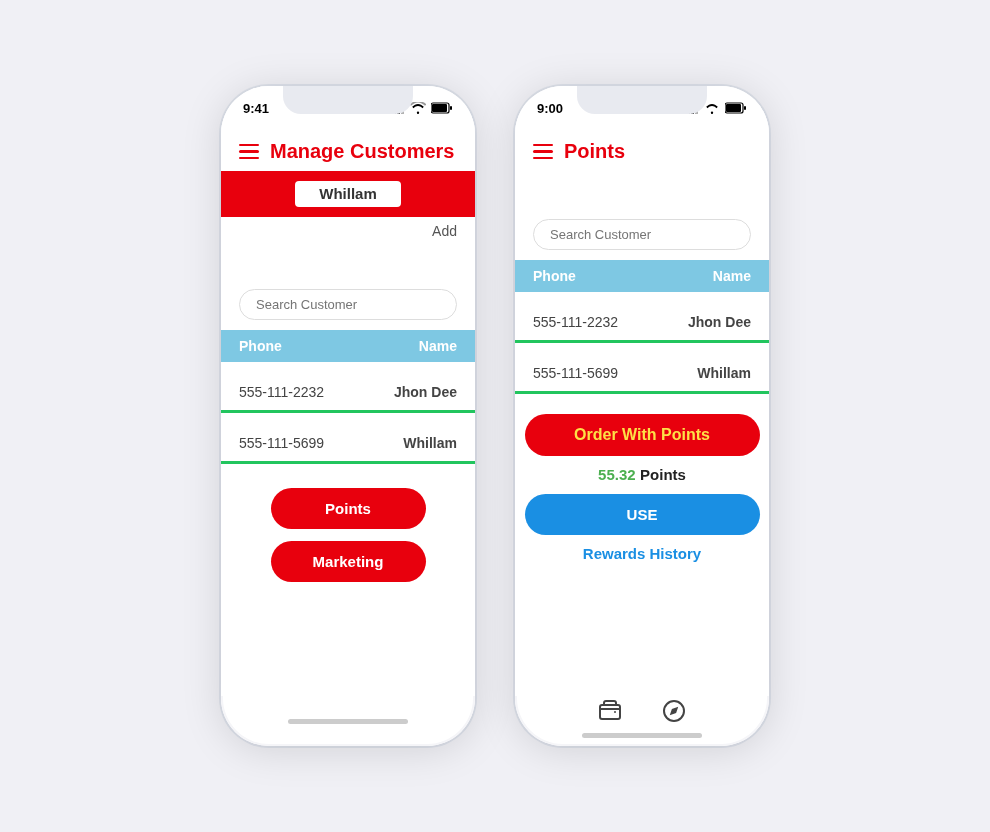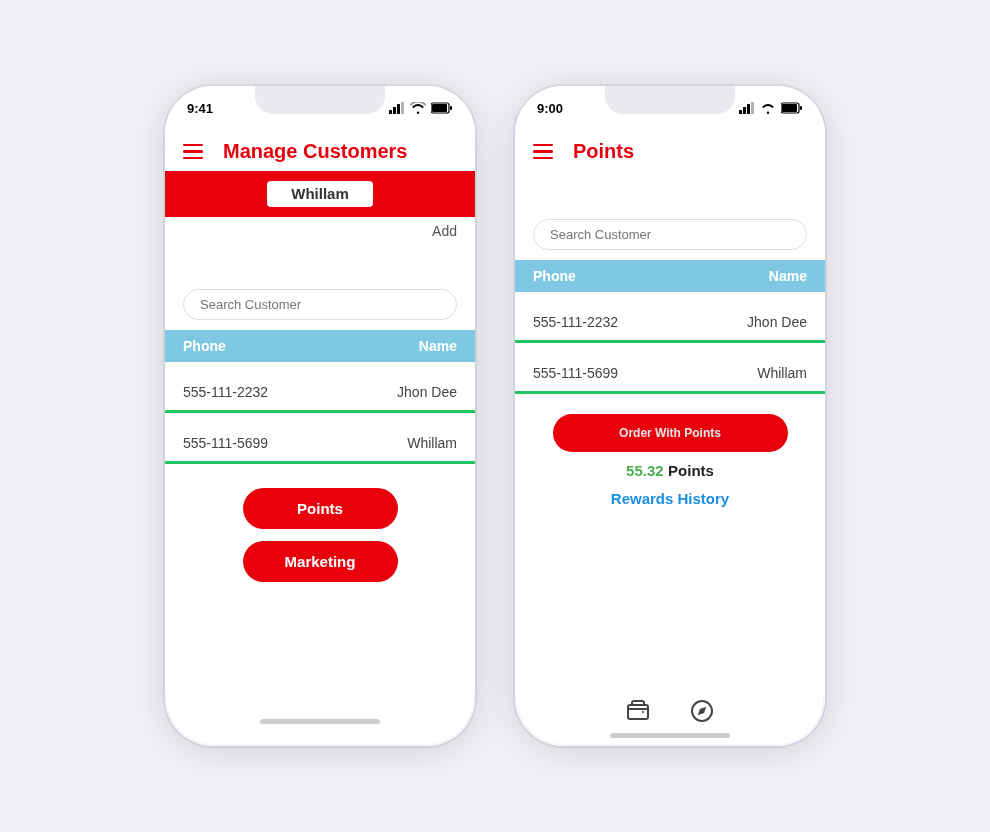--- a/index.html
+++ b/index.html
@@ -18,21 +18,21 @@
       display: flex;
       gap: 40px;
       align-items: center;
       justify-content: center;
       width: 100%;
       height: 100%;
     }
 
     
     .phone {
-      width: 310px;
+      width: 254px;
       height: 660px;
       background: #fff;
       border-radius: 48px;
       box-shadow: 0 4px 40px rgba(0,0,0,0.13), 0 0 0 2px #dde1ea, inset 0 0 0 2px #f5f5f8;
       position: relative;
       display: flex;
       flex-direction: column;
       overflow: hidden;
       padding: 0;
     }
@@ -81,21 +81,21 @@
       overflow: hidden;
       display: flex;
       flex-direction: column;
       background: #fff;
     }
 
     .phone-header {
       display: flex;
       align-items: center;
       padding: 10px 18px 8px 18px;
-      gap: 20px;
+      gap: 11px;
     }
 
     .hamburger-icon {
       display: flex;
       flex-direction: column;
       gap: 4px;
       cursor: pointer;
     }
 
     .hamburger-icon span {
@@ -179,21 +179,21 @@
       border-bottom: 3px solid #22c55e;
       margin-top: 12px;
     }
 
     .table-cell {
       font-size: 14px;
       color: #444;
     }
 
     .table-cell.phone-cell { flex: 1; }
-    .table-cell.name-cell { flex: 1; text-align: right; }
+    .table-cell.name-cell { flex: 1; text-align: right; font-weight: bold; }
 
     .btn-group {
       display: flex;
       flex-direction: column;
       align-items: center;
       gap: 12px;
       padding: 24px 18px;
     }
 
     .btn-red {
@@ -238,26 +238,26 @@
       border-radius: 24px;
       padding: 12px 0;
       width: 235px;
       font-size: 15px;
       font-weight: 600;
       cursor: pointer;
     }
 
     .btn-red-wide {
       background: #e8000d;
-      color: #e5e5e5;
+      color: #fde047;
       border: none;
       border-radius: 24px;
       padding: 12px 0;
       width: 235px;
-      font-size: 12px;
+      font-size: 16px;
       font-weight: 600;
       cursor: pointer;
     }
 
     .rewards-history-link {
       font-size: 15px;
       font-weight: 700;
       color: #1a8fe3;
       cursor: pointer;
       text-align: center;
@@ -427,20 +427,21 @@
           <span class="table-cell name-cell">Whillam</span>
         </div>
       </div>
 
       <div class="points-area">
         <button class="btn-red-wide">Order With Points</button>
         <div>
           <span class="points-value">55.32</span>
           <span class="points-label">Points</span>
         </div>
+        <button class="btn-use">USE</button>
         <span class="rewards-history-link">Rewards History</span>
       </div>
     </div>
 
     <div class="phone-bottom-bar" style="flex-direction: column; gap: 0;">
       <div class="bottom-nav">
         <span class="nav-icon">
           
           <svg width="24" height="24" viewBox="0 0 24 24" fill="none" stroke="#444" stroke-width="2">
             <rect x="2" y="6" width="20" height="14" rx="2"></rect>

